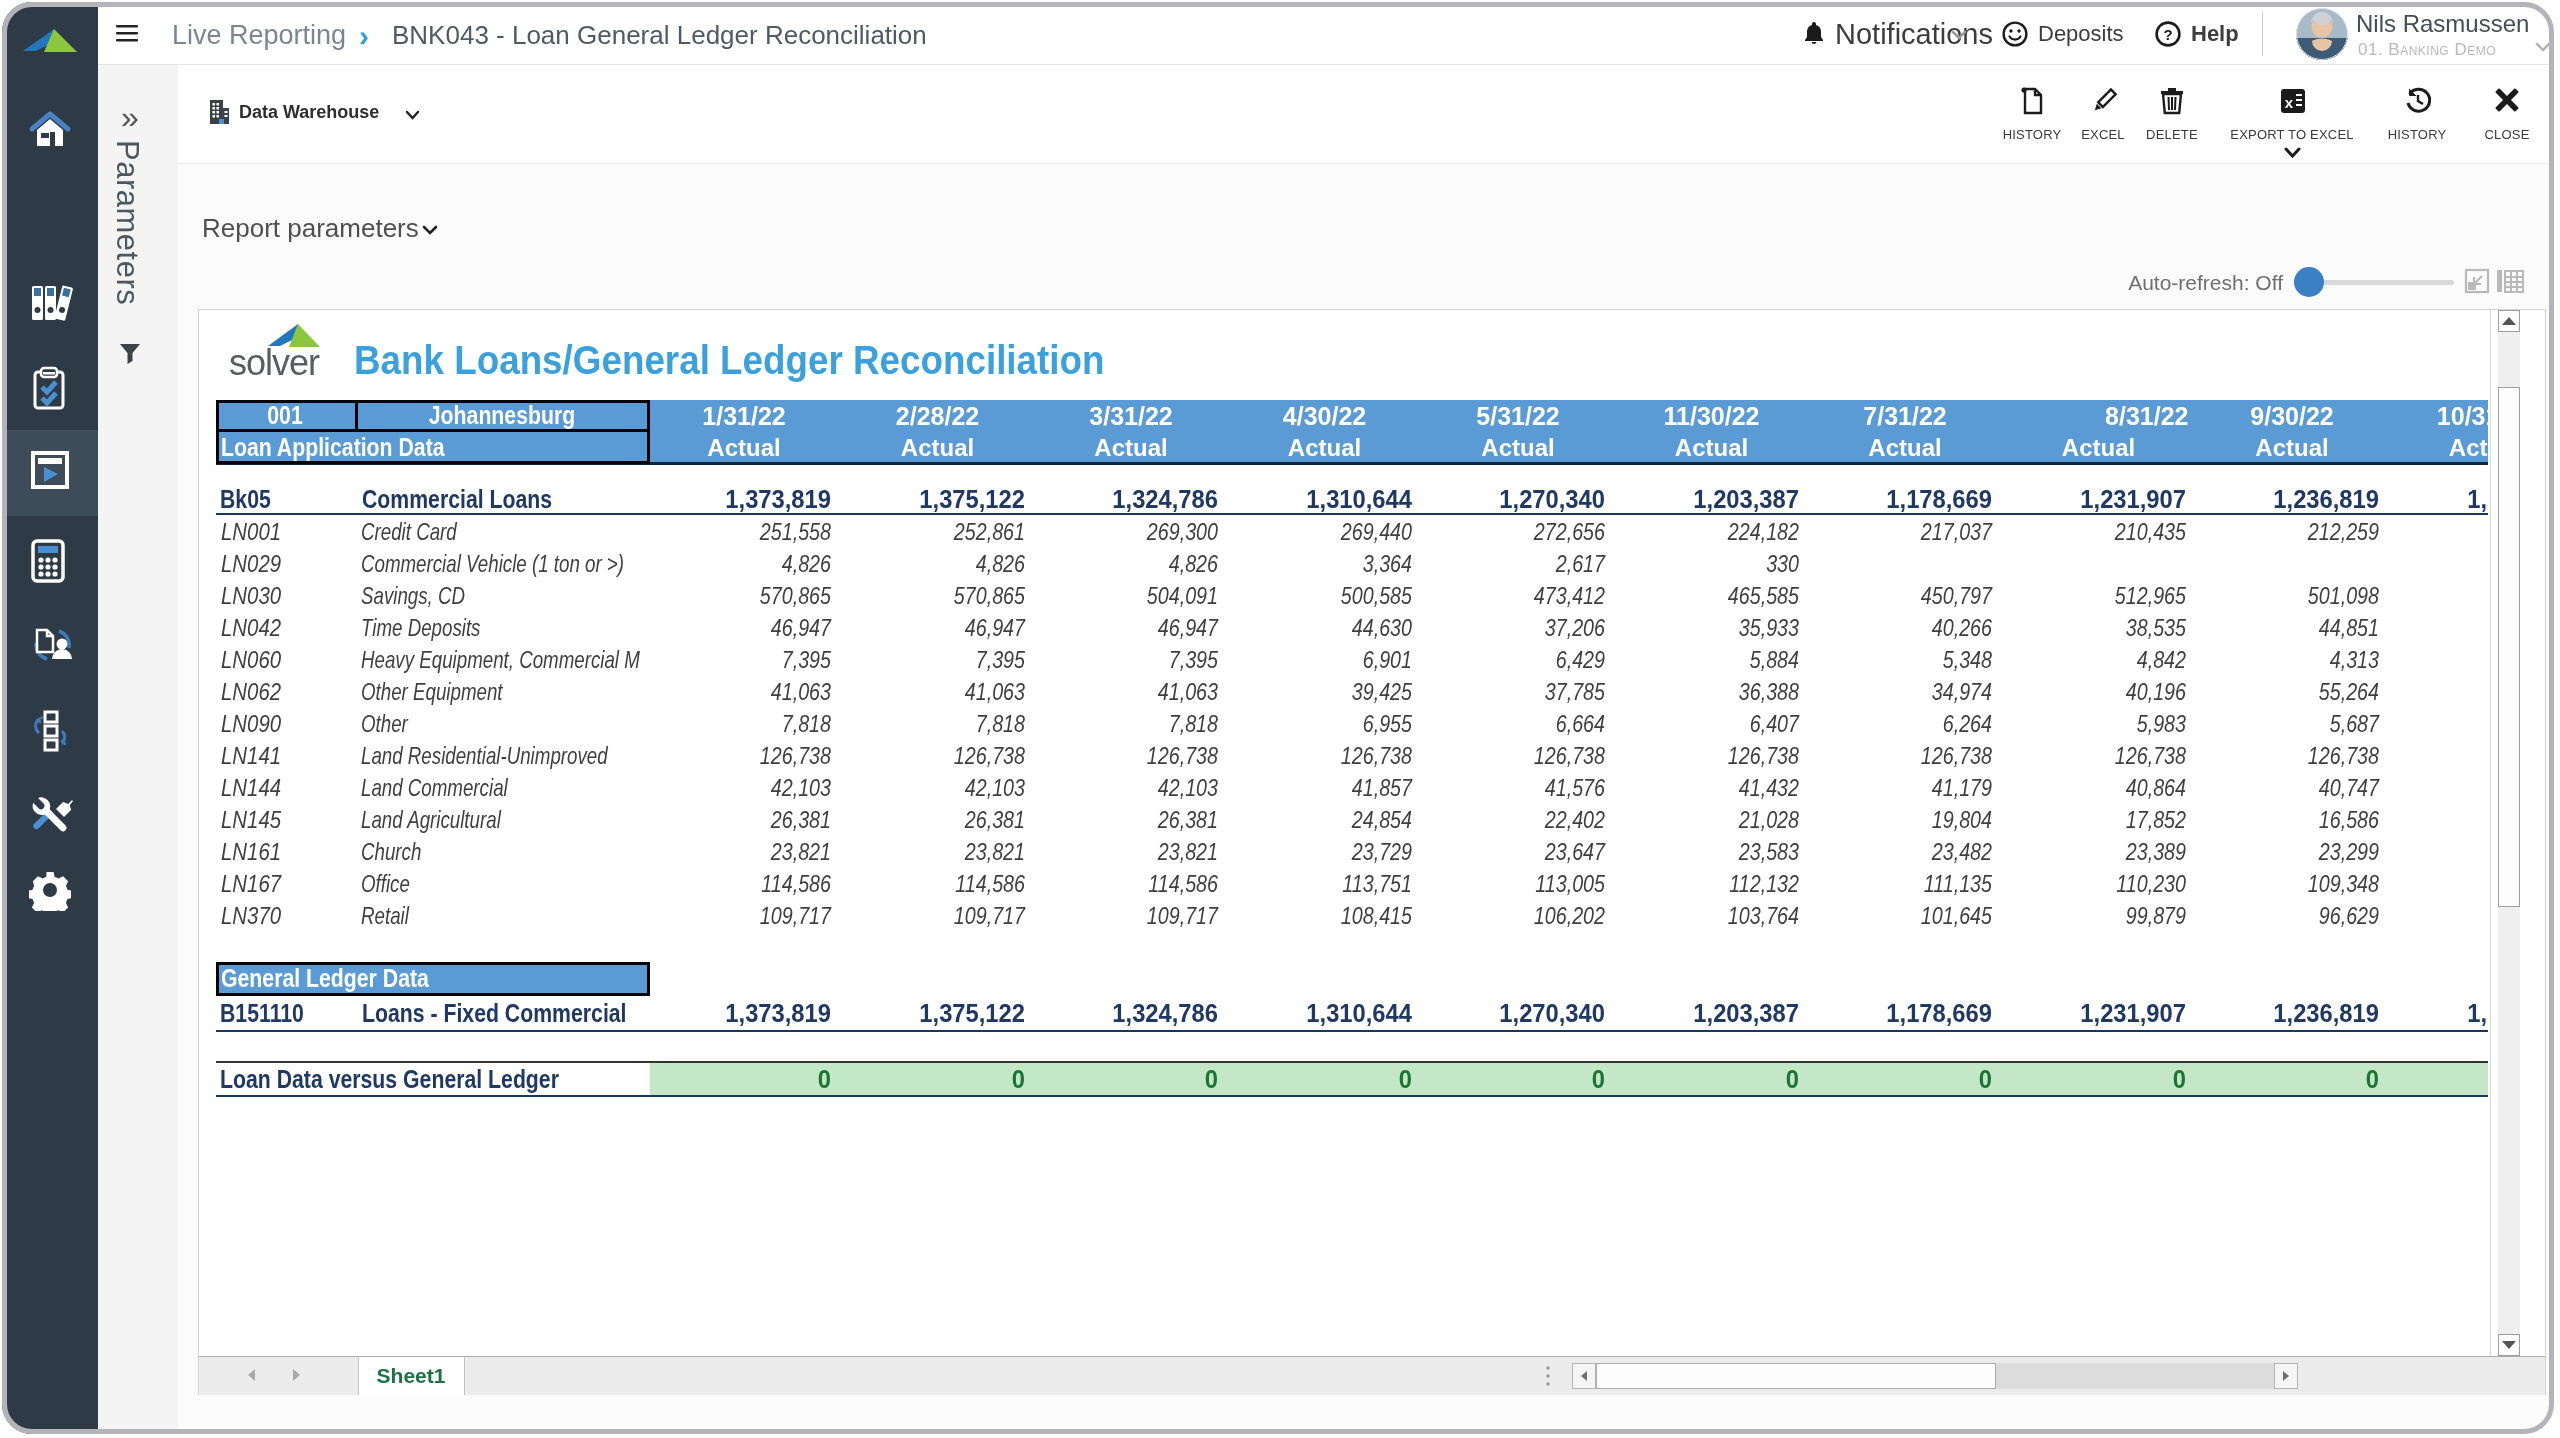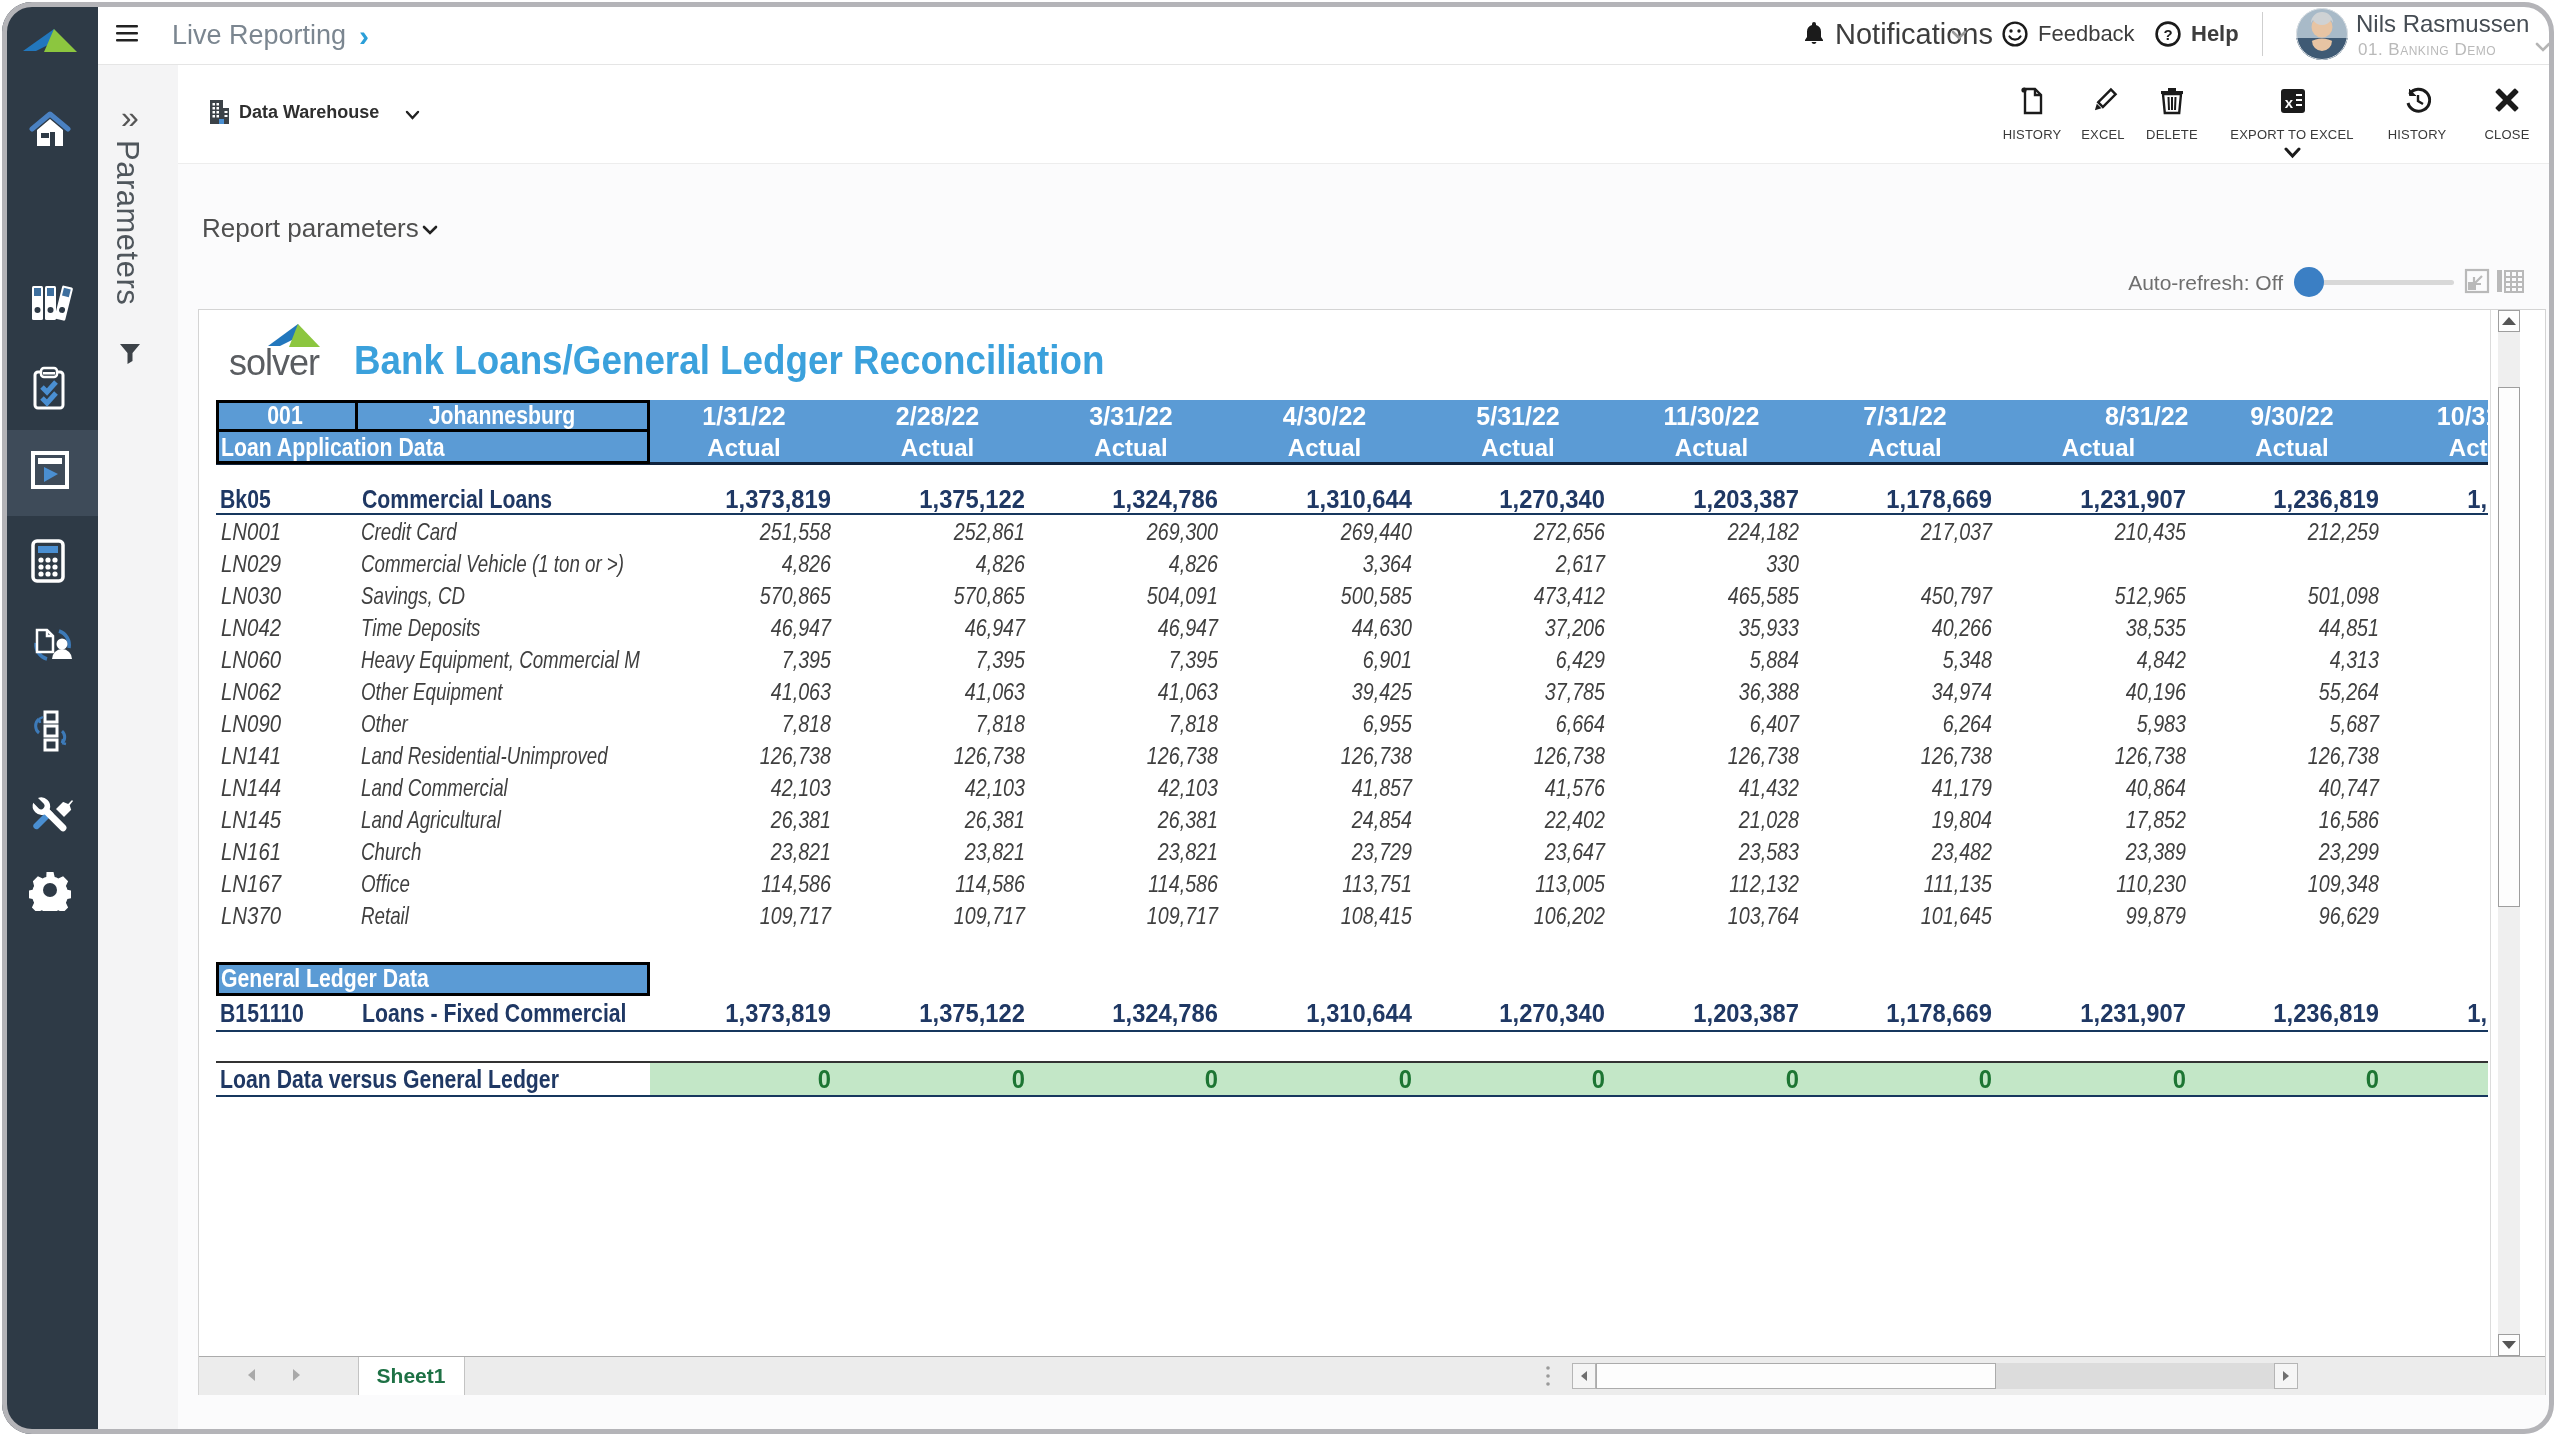--- a/index.html
+++ b/index.html
@@ -105,35 +105,36 @@
       </svg></div>
 <div style="position:absolute;left:114px;top:23px;width:22px;height:18px;"><svg width="22" height="18" viewBox="0 0 22 18">
         <g fill="#222">
           <rect x="0" y="0" width="22" height="2.6" rx="1"></rect>
           <rect x="0" y="7" width="22" height="2.6" rx="1"></rect>
           <rect x="0" y="14" width="22" height="2.6" rx="1"></rect>
         </g>
       </svg></div>
 <div style="position:absolute;left:170px;top:16.5px;font-size:27px;line-height:33px;color:#7b8690;font-weight:400;white-space:nowrap;">Live Reporting</div>
 <div style="position:absolute;left:357px;top:16.0px;font-size:30px;line-height:36px;color:#2b9fd8;font-weight:700;white-space:nowrap;">›</div>
+<div style="position:absolute;left:390px;top:17.0px;font-size:26px;line-height:32px;color:#515a62;font-weight:400;white-space:nowrap;">BNK043 - Loan General Ledger Reconciliation</div>
 <div style="position:absolute;left:1801px;top:20px;width:22px;height:24px;"><svg width="22" height="24" viewBox="0 0 22 24">
         <path fill="#1b1b1b" d="M11 0 a2 2 0 0 1 2 2 v1 a7 7 0 0 1 5 6.7 V15 l2 3 v1 H2 v-1 l2 -3 V9.7 A7 7 0 0 1 9 3 V2 a2 2 0 0 1 2 -2 z"></path>
         <path fill="#1b1b1b" d="M8.5 20 a2.6 2.6 0 0 0 5 0 z"></path>
       </svg></div>
 <div style="position:absolute;left:1833px;top:18.0px;font-size:29px;line-height:28px;color:#3d3d3d;font-weight:400;white-space:nowrap;">Notifications</div>
 <div style="position:absolute;left:1949px;top:26px;width:16px;height:12px;"><svg width="16" height="12" viewBox="0 0 16 12">
         <path d="M2 2 l6 6 6-6" stroke="#9b9b9b" stroke-width="2.6" fill="none" stroke-linecap="round"></path>
       </svg></div>
 <div style="position:absolute;left:2000px;top:19px;width:26px;height:26px;"><svg width="26" height="26" viewBox="0 0 26 26">
         <circle cx="13" cy="13" r="11.4" fill="none" stroke="#1b1b1b" stroke-width="2.4"></circle>
         <circle cx="9" cy="10" r="1.7" fill="#1b1b1b"></circle>
         <circle cx="17" cy="10" r="1.7" fill="#1b1b1b"></circle>
         <path d="M7.5 15.5 a6.5 6.5 0 0 0 11 0" fill="none" stroke="#1b1b1b" stroke-width="2.2" stroke-linecap="round"></path>
       </svg></div>
-<div style="position:absolute;left:2036px;top:18.0px;font-size:22px;line-height:28px;color:#3d3d3d;font-weight:400;white-space:nowrap;">Feedback</div>
+<div style="position:absolute;left:2036px;top:18.0px;font-size:22px;line-height:28px;color:#3d3d3d;font-weight:400;white-space:nowrap;">Deposits</div>
 <div style="position:absolute;left:2153px;top:19px;width:26px;height:26px;"><svg width="26" height="26" viewBox="0 0 26 26">
         <circle cx="13" cy="13" r="11.4" fill="none" stroke="#1b1b1b" stroke-width="2.6"></circle>
         <text x="13" y="18.5" font-family="Liberation Sans" font-size="15" font-weight="700" fill="#1b1b1b" text-anchor="middle">?</text>
       </svg></div>
 <div style="position:absolute;left:2189px;top:18.0px;font-size:22px;line-height:28px;color:#3d3d3d;font-weight:700;white-space:nowrap;">Help</div>
 <div style="position:absolute;left:2260px;top:10px;width:1px;height:44px;background:#cfcfcf;"></div>
 <div style="position:absolute;left:2294px;top:6px;width:52px;height:52px;border-radius:50%;overflow:hidden;"><svg width="52" height="52" viewBox="0 0 52 52">
         <circle cx="26" cy="26" r="26" fill="#a8bac8"></circle>
 <rect x="0" y="30" width="52" height="22" fill="#3f5a74"></rect>
 <circle cx="26" cy="19" r="10.5" fill="#e7c4a3"></circle>

